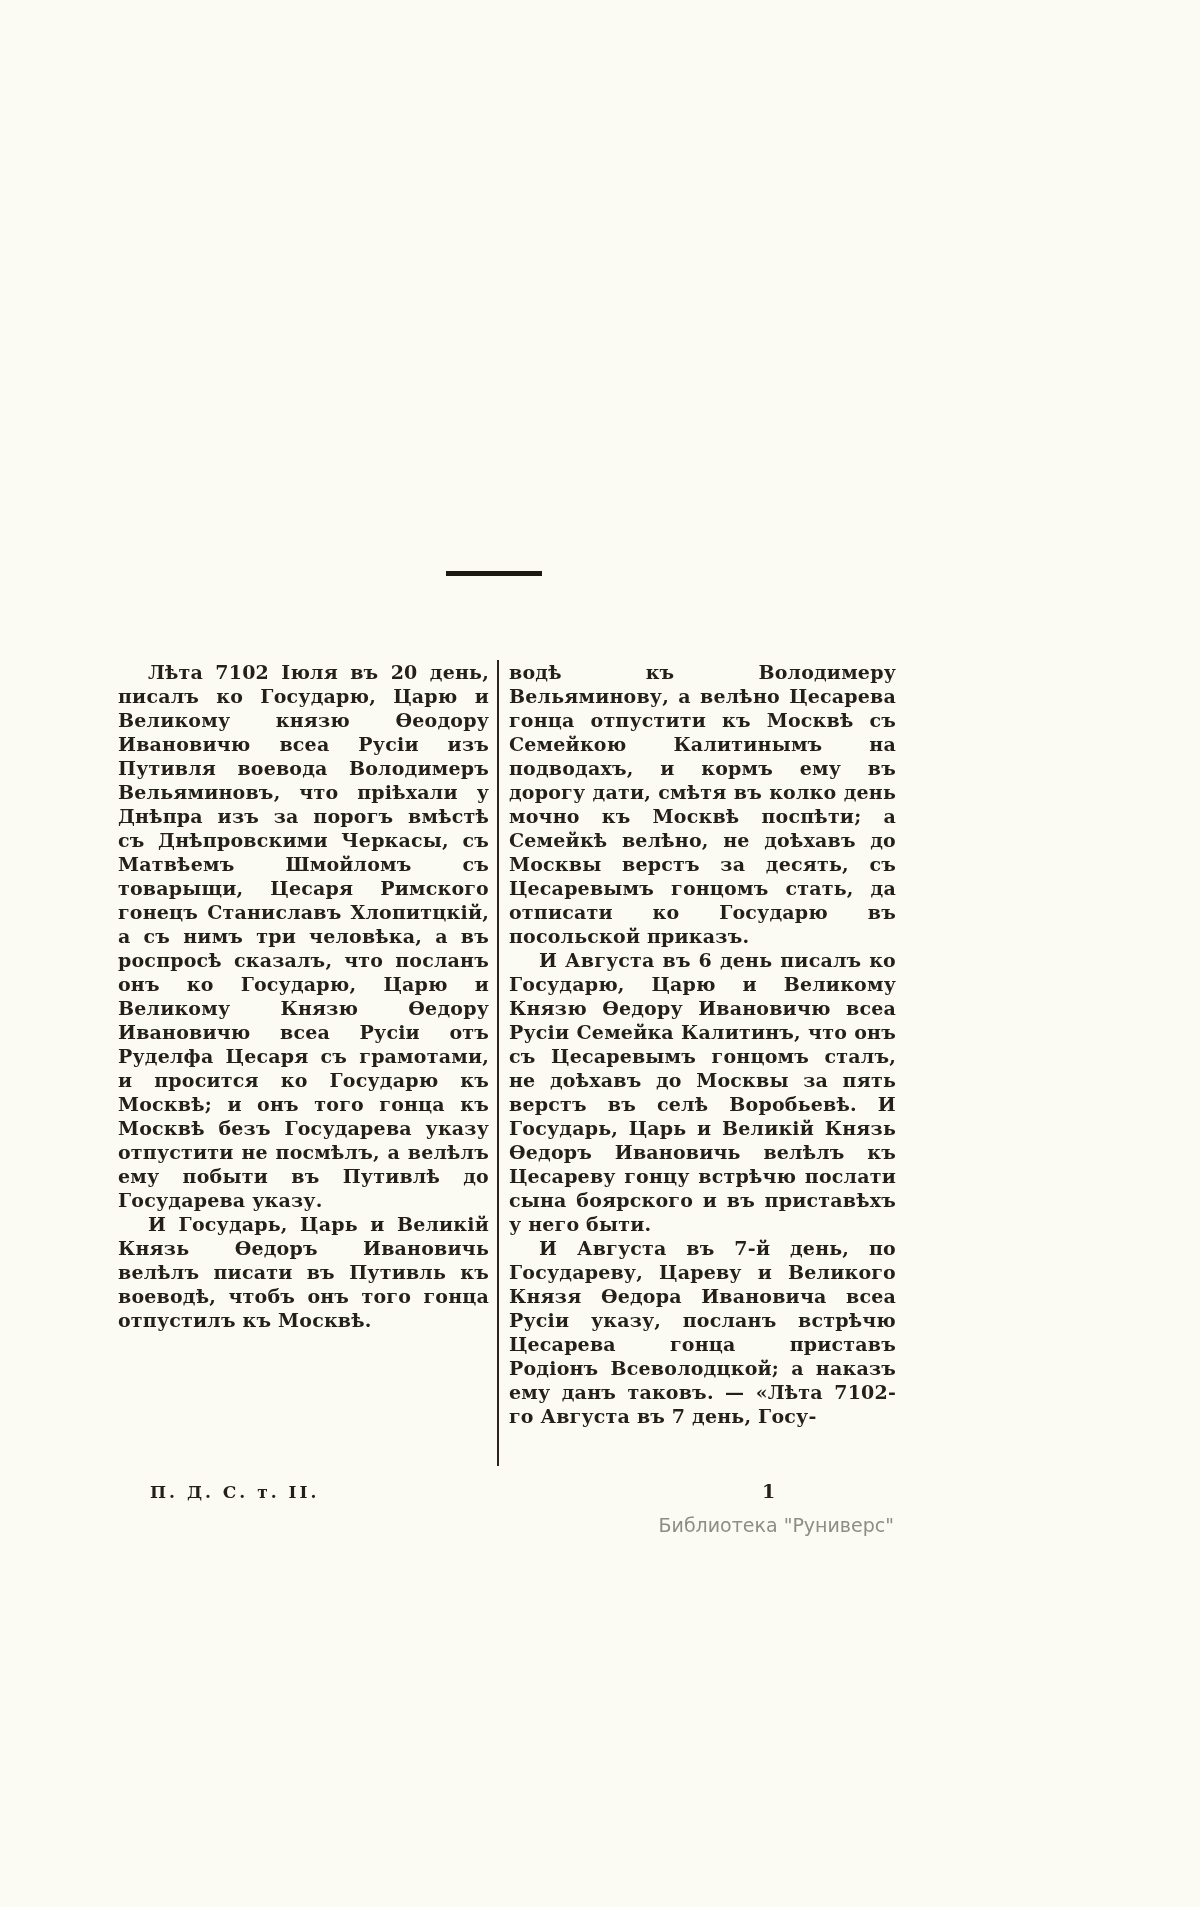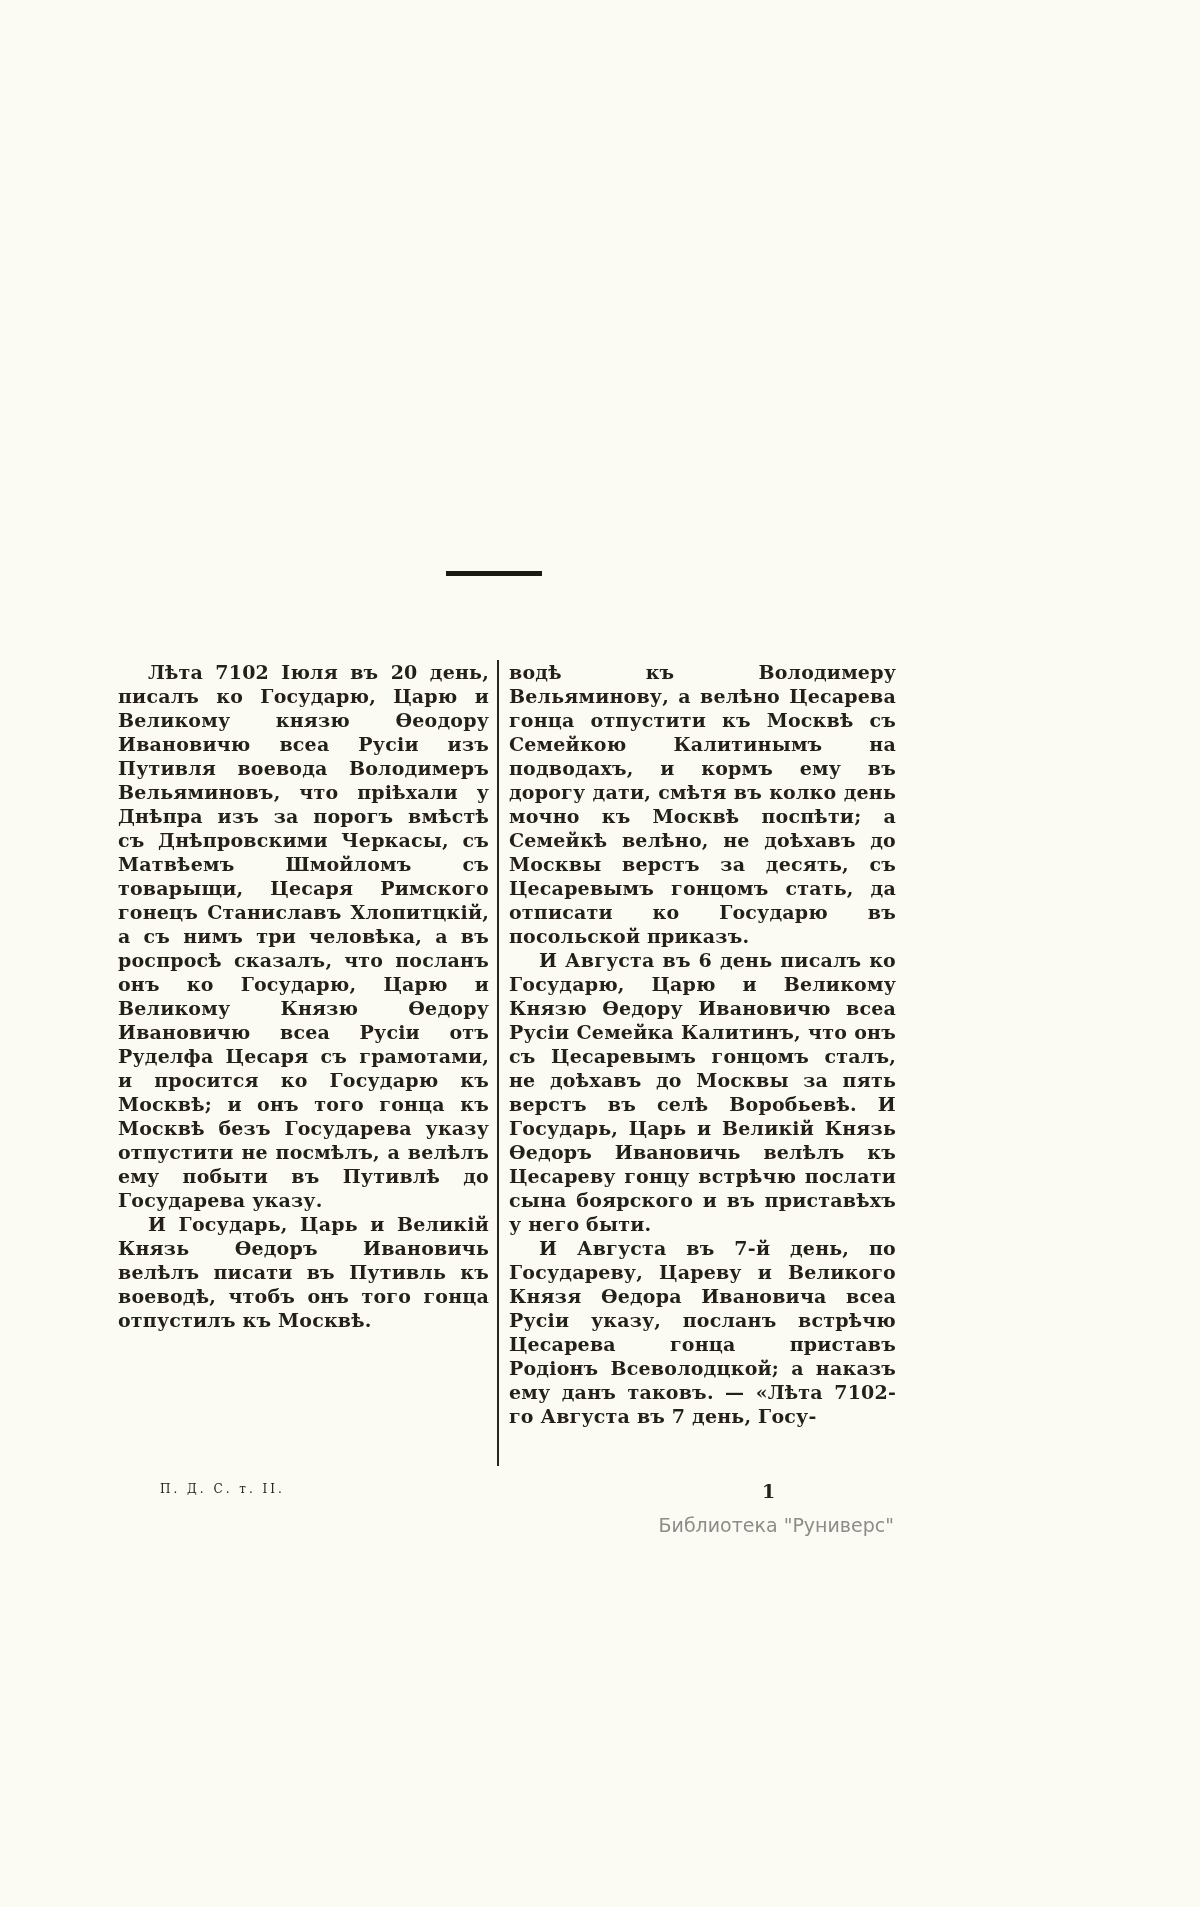--- a/index.html
+++ b/index.html
@@ -63,23 +63,23 @@
   .col p {
     margin: 0;
     text-indent: 30px;
   }
   .col p.continuation {
     text-indent: 0;
   }
   .footer-sig {
     position: absolute;
     top: 1482px;
-    left: 160px;
-    font-size: 12px;
-    font-weight: normal;
+    left: 150px;
+    font-size: 17px;
+    font-weight: bold;
     letter-spacing: 3px;
   }
   .page-num {
     position: absolute;
     top: 1480px;
     left: 762px;
     font-size: 19px;
     font-weight: bold;
   }
   .watermark {

